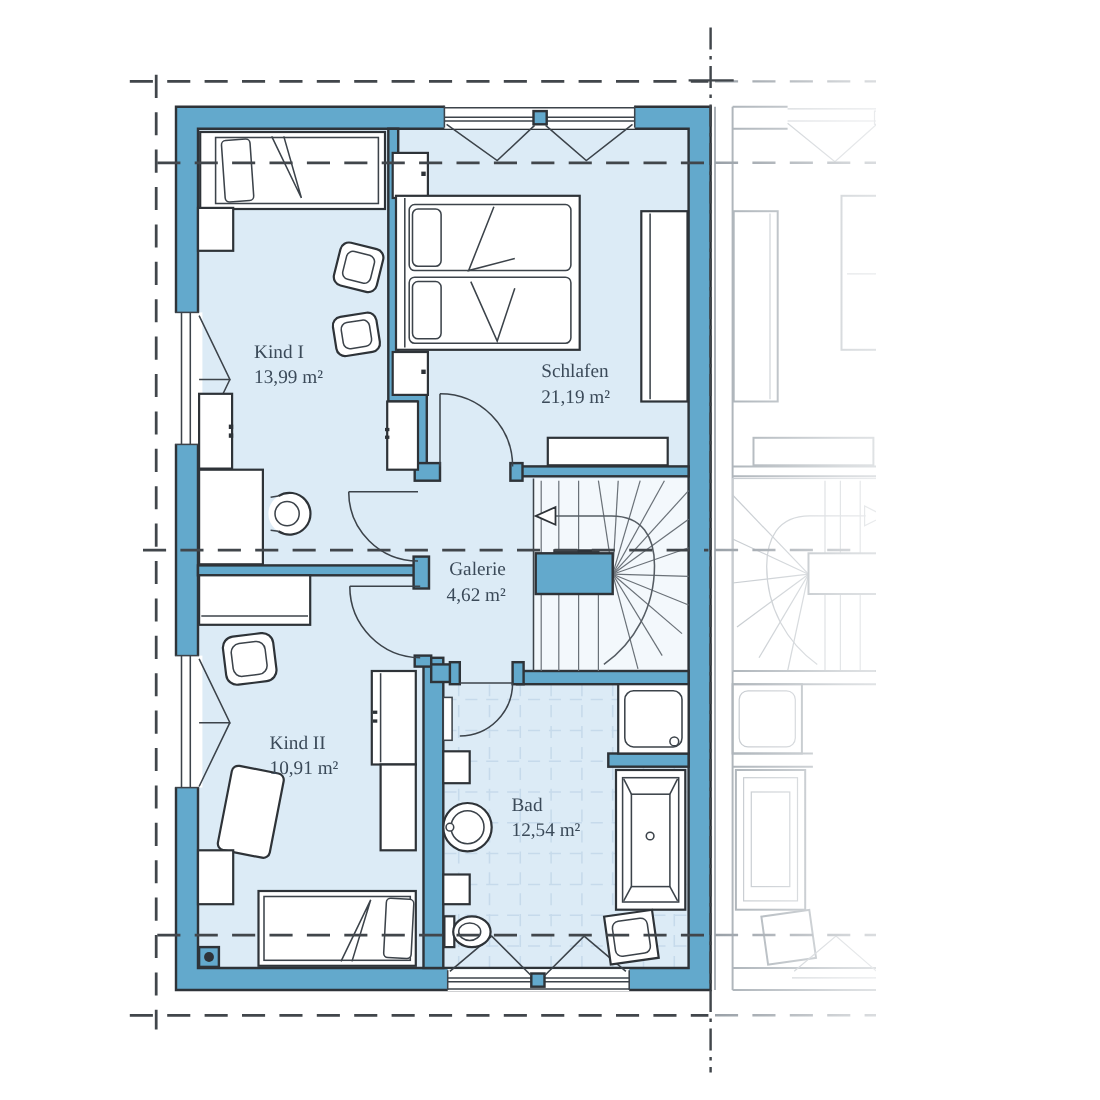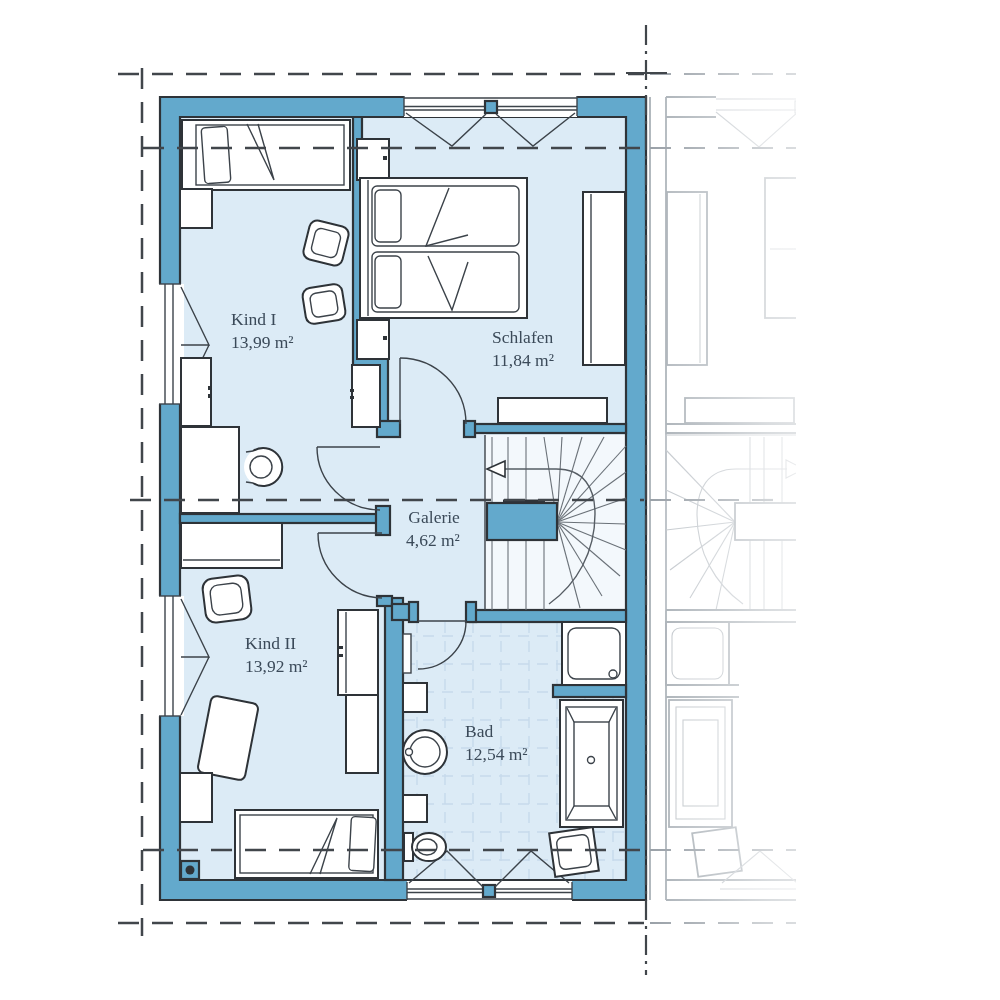--- a/index.html
+++ b/index.html
@@ -353,27 +353,27 @@
       <line x1="626" y1="73" x2="667" y2="73" stroke="#41464b" stroke-width="2"></line>
     </g>
   </svg>
 
   <div class="room-label" style="left:231px;top:308px;">
     <span>Kind I</span>
     <span>13,99 m²</span>
   </div>
   <div class="room-label" style="left:492px;top:326px;">
     <span>Schlafen</span>
-    <span>11,84 m²</span>
+    <span>21,19 m²</span>
   </div>
   <div class="room-label" style="left:406px;top:506px;text-align:right;">
     <span>Galerie</span>
     <span>4,62 m²</span>
   </div>
-  <div class="room-label" style="left:245px;top:632px;">
+  <div class="room-label" style="left:245px;top:664px;">
     <span>Kind II</span>
-    <span>13,92 m²</span>
+    <span>10,91 m²</span>
   </div>
   <div class="room-label" style="left:465px;top:720px;font-family:Liberation Serif, serif;">
     <span>Bad</span>
     <span>12,54 m²</span>
   </div>
 </div>
 
 </body></html>

